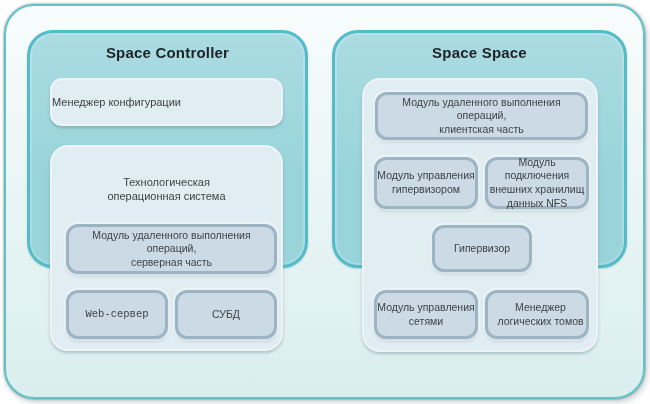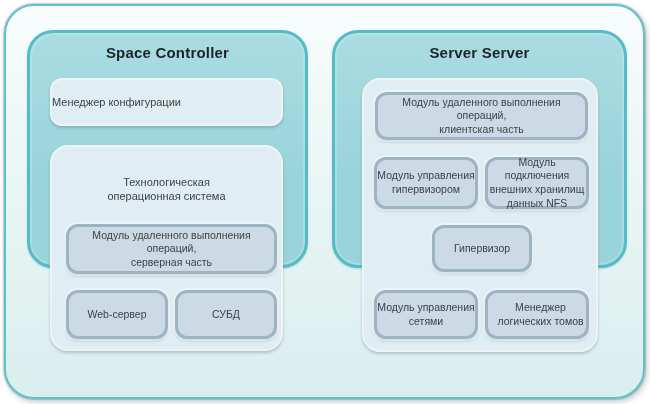--- a/index.html
+++ b/index.html
@@ -82,21 +82,21 @@
   }
 
   .tech-os-box {
     left: 20px; top: 112px;
     width: 233px; height: 206px;
     border-radius: 18px;
   }
   .tech-os-label { position: absolute; left: 0; right: 0; top: 28px; }
 
   .remote-server-box { left: 14px;  top: 77px;  width: 211px; height: 50px; }
-  .web-box           { left: 14px;  top: 143px; width: 102px; height: 49px; }
+  .web-box           { left: 14px;  top: 143px; width: 102px; height: 49px; font-family: Liberation Mono, monospace; }
   .dbms-box          { left: 123px; top: 143px; width: 102px; height: 49px; }
 
   .server-inner-box {
     left: 27px; top: 45px;
     width: 236px; height: 274px;
     border-radius: 18px;
   }
   .client-box  { left: 11px;  top: 12px;  width: 213px; height: 48px; }
   .hvmgmt-box  { left: 10px;  top: 77px;  width: 104px; height: 52px; }
   .nfs-box     { left: 121px; top: 77px;  width: 104px; height: 52px; }
@@ -130,21 +130,21 @@
           <span class="label">Web-сервер</span>
         </div>
 
         <div class="module-box dbms-box">
           <span class="label">СУБД</span>
         </div>
       </div>
     </section>
 
     <section class="panel panel-right">
-      <h2 class="panel-title">Server Server</h2>
+      <h2 class="panel-title">Space Space</h2>
 
       <div class="light-box server-inner-box">
 
         <div class="module-box client-box">
           <span class="label">Модуль удаленного выполнения операций,
 клиентская часть</span>
         </div>
 
         <div class="module-box hvmgmt-box">
           <span class="label">Модуль управления

